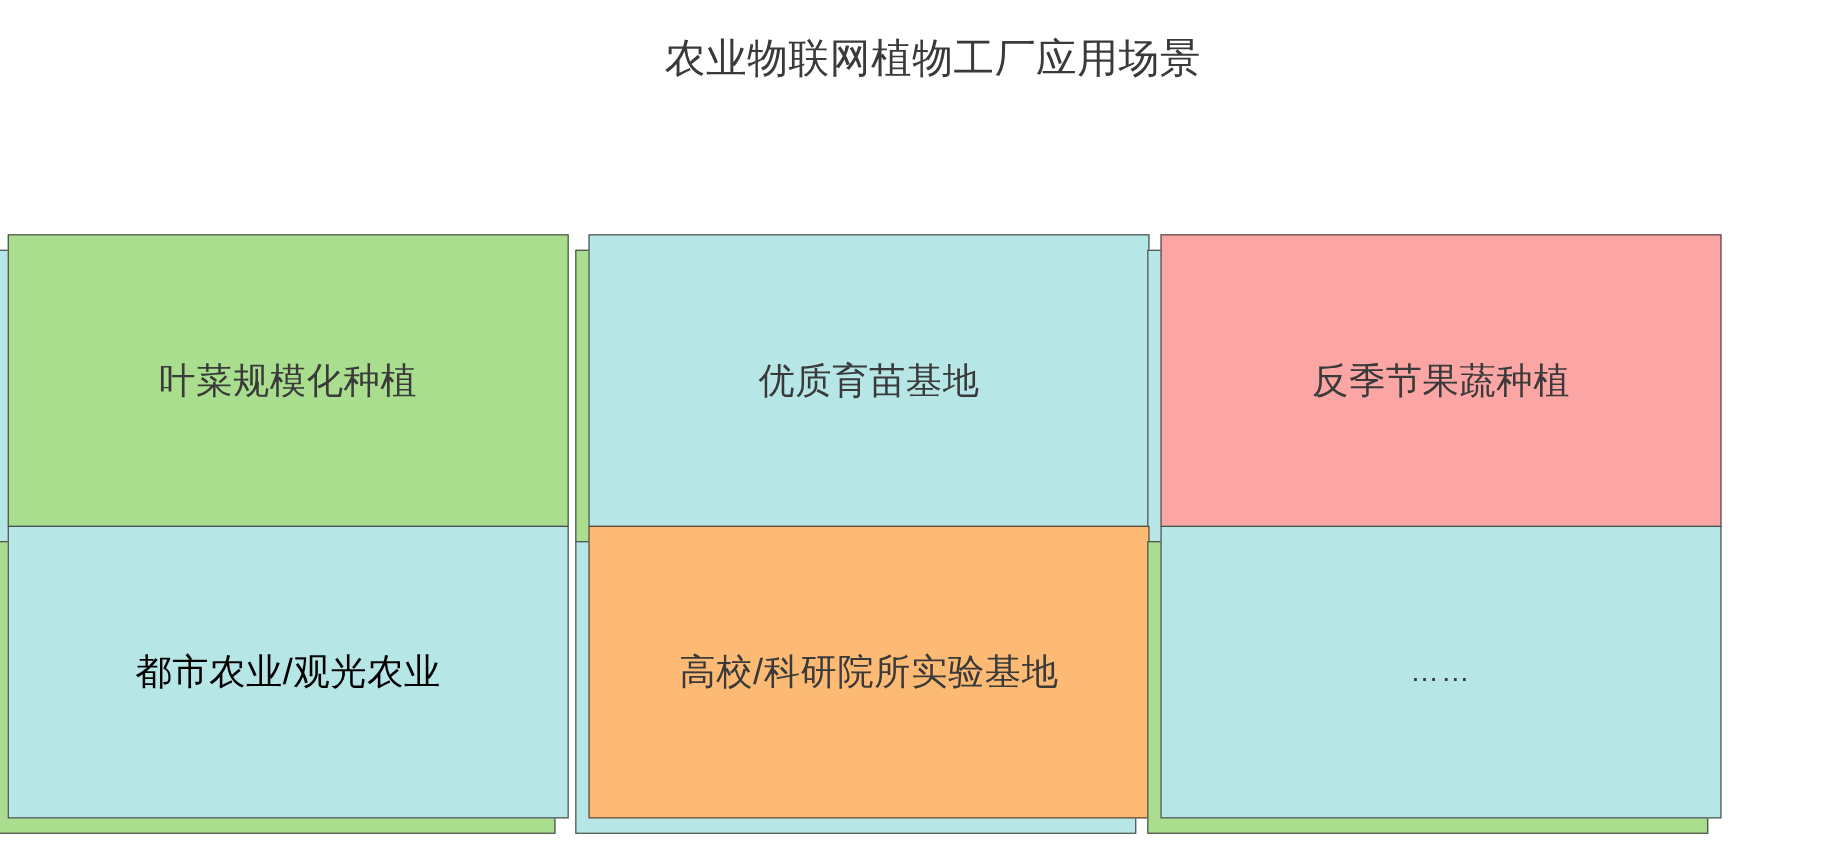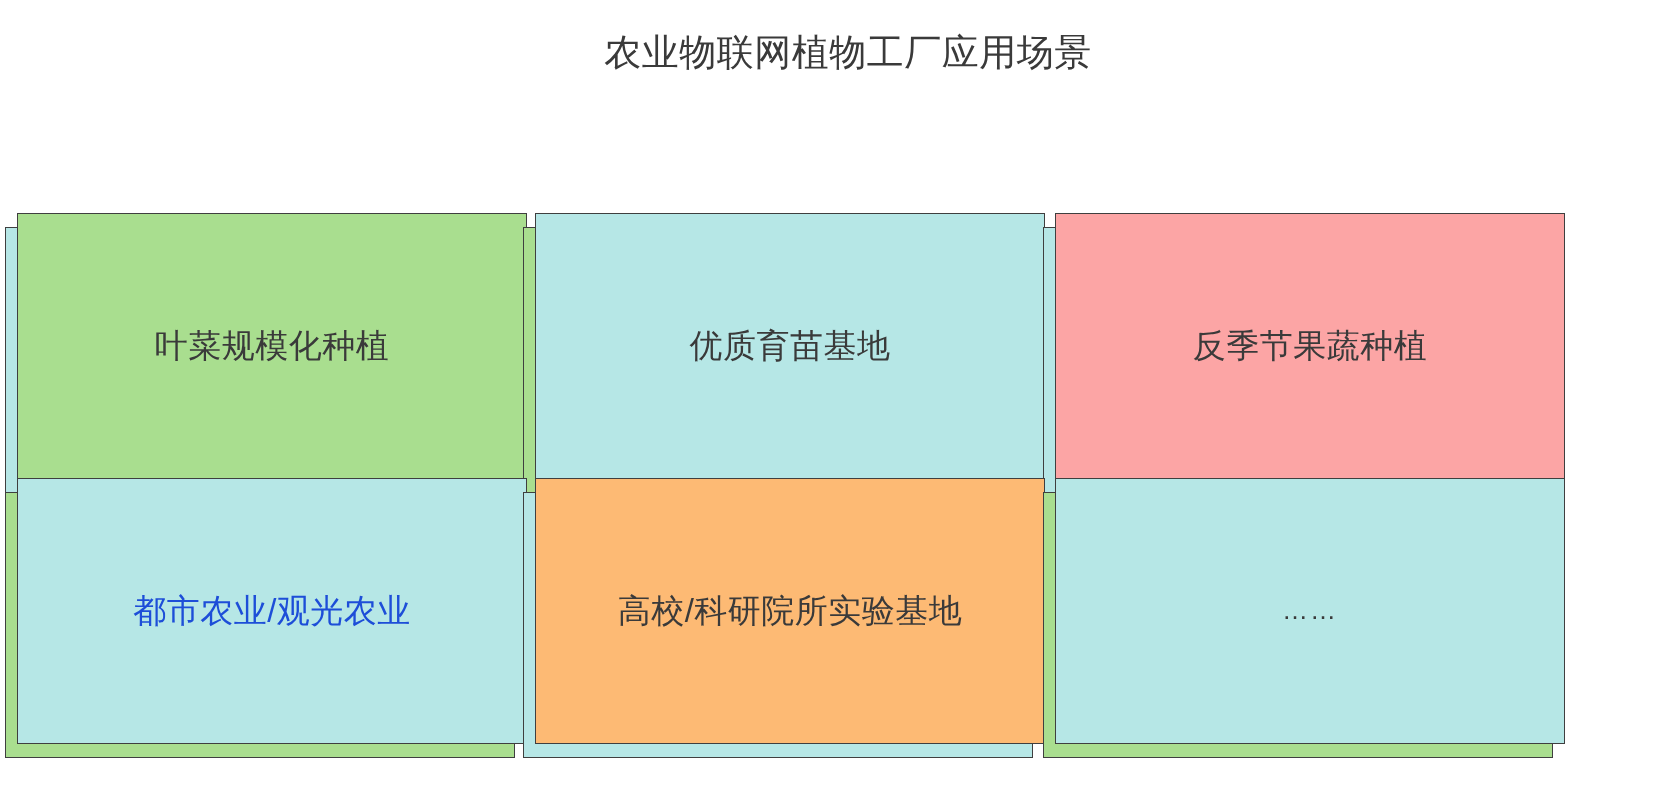--- a/index.html
+++ b/index.html
@@ -78,21 +78,21 @@
     white-space: nowrap;
     padding: 0 10px;
   }
 
   .card-label.ellipsis {
     font-size: 26px;
     letter-spacing: 2px;
   }
 
   
-  .col-1 { left: 17px;   }
+  .col-1 { left: 7px;   }
   .col-2 { left: 535px;  }
   .col-3 { left: 1055px; }
 
   
   .row-1 { top: 213px; }
   .row-2 { top: 478px; }
 </style>
 </head>
 <body style="background-color: rgb(255, 255, 255);">
 
@@ -117,21 +117,21 @@
   <div class="card-slot row-1 col-3">
     <div class="card-back" style="background-color: rgb(182, 231, 230); border-color: rgb(63, 63, 63);"></div>
     <div class="card-front" style="background-color: #fca5a5; border-color: rgb(63, 63, 63);">
       <span class="card-label" style="color: rgb(58, 58, 58);">反季节果蔬种植</span>
     </div>
   </div>
 
   <div class="card-slot row-2 col-1">
     <div class="card-back" style="background-color: rgb(169, 222, 143); border-color: rgb(63, 63, 63);"></div>
     <div class="card-front" style="background-color: rgb(182, 231, 230); border-color: rgb(63, 63, 63);">
-      <span class="card-label" style="color: #1d4ed8;">都市农业/观光农业</span>
+      <span class="card-label" style="color: #000000;">都市农业/观光农业</span>
     </div>
   </div>
 
   <div class="card-slot row-2 col-2">
     <div class="card-back" style="background-color: rgb(182, 231, 230); border-color: rgb(63, 63, 63);"></div>
     <div class="card-front" style="background-color: #fdba74; border-color: rgb(63, 63, 63);">
       <span class="card-label" style="color: rgb(58, 58, 58);">高校/科研院所实验基地</span>
     </div>
   </div>
 

